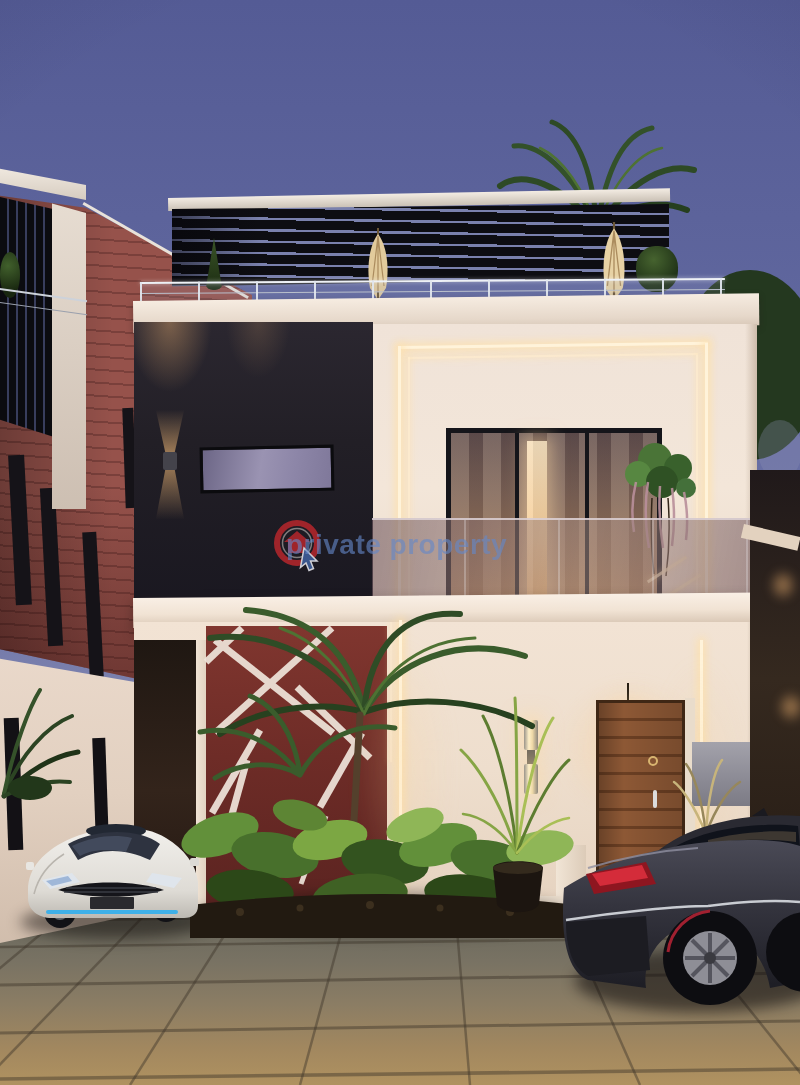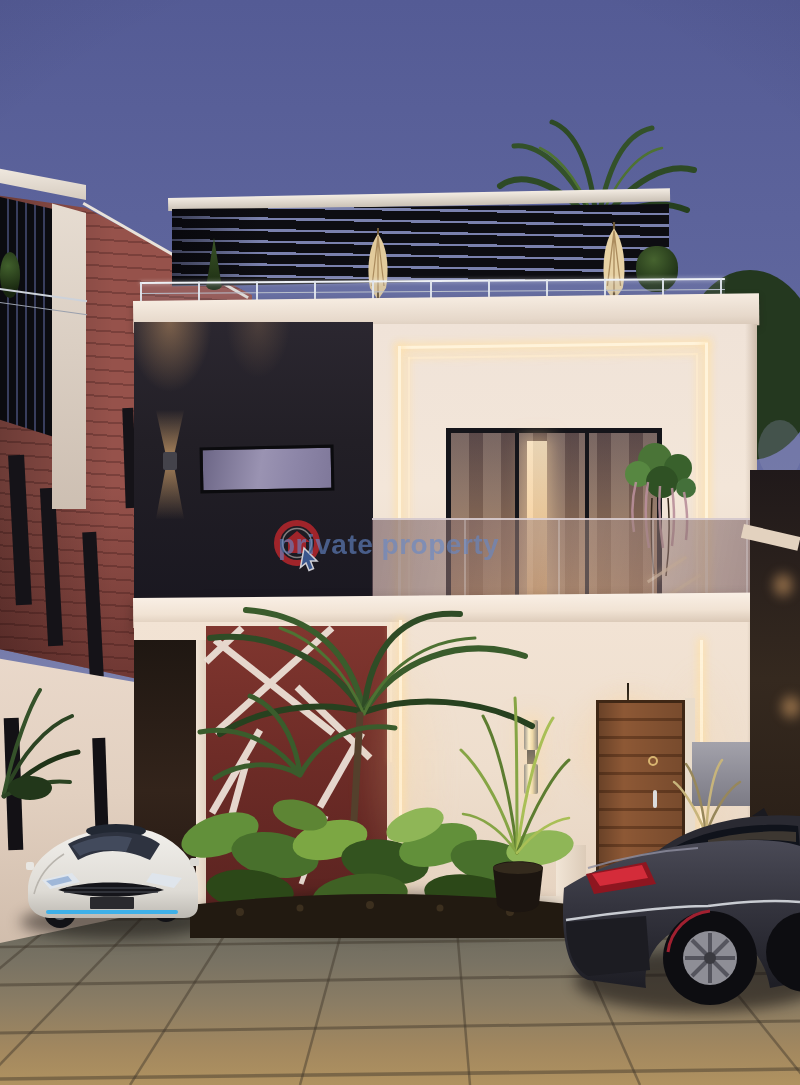--- a/index.html
+++ b/index.html
@@ -200,21 +200,21 @@
   #lplant{left:0;top:676px;width:80px;height:130px;}
   #cplants{left:180px;top:600px;width:405px;height:340px;}
   #ppalm{left:455px;top:688px;width:120px;height:235px;}
   #tpalm{left:672px;top:756px;width:70px;height:82px;}
   #wcar{left:14px;top:794px;width:196px;height:146px;}
   #dcar{left:558px;top:770px;width:242px;height:252px;}
 
   
   #wm{left:268px;top:510px;width:320px;height:70px;z-index:60;display:flex;align-items:center;}
   #wm-logo{position:relative;width:58px;height:58px;flex:0 0 58px;opacity:.88;}
-  #wm-text{position:relative;margin-left:10px;font-size:28px;font-weight:bold;letter-spacing:.5px;
+  #wm-text{position:relative;margin-left:18px;font-size:28px;font-weight:bold;letter-spacing:.5px;
     color:rgba(100,135,200,.62);white-space:nowrap;}
 </style>
 </head>
 <body>
 
 <div id="stage" role="img" aria-label="Dusk 3D architectural rendering of a modern white duplex with a rooftop pergola terrace, glass balcony, dark charcoal and red accent walls, tropical plants, a white hatchback and a dark sedan parked on a tiled driveway">
 
   <svg id="trees-r" viewBox="0 0 170 700">
     <ellipse cx="120" cy="115" rx="70" ry="95" fill="#24381f"></ellipse>
     <ellipse cx="55" cy="255" rx="62" ry="112" fill="#1d2f1a"></ellipse>

